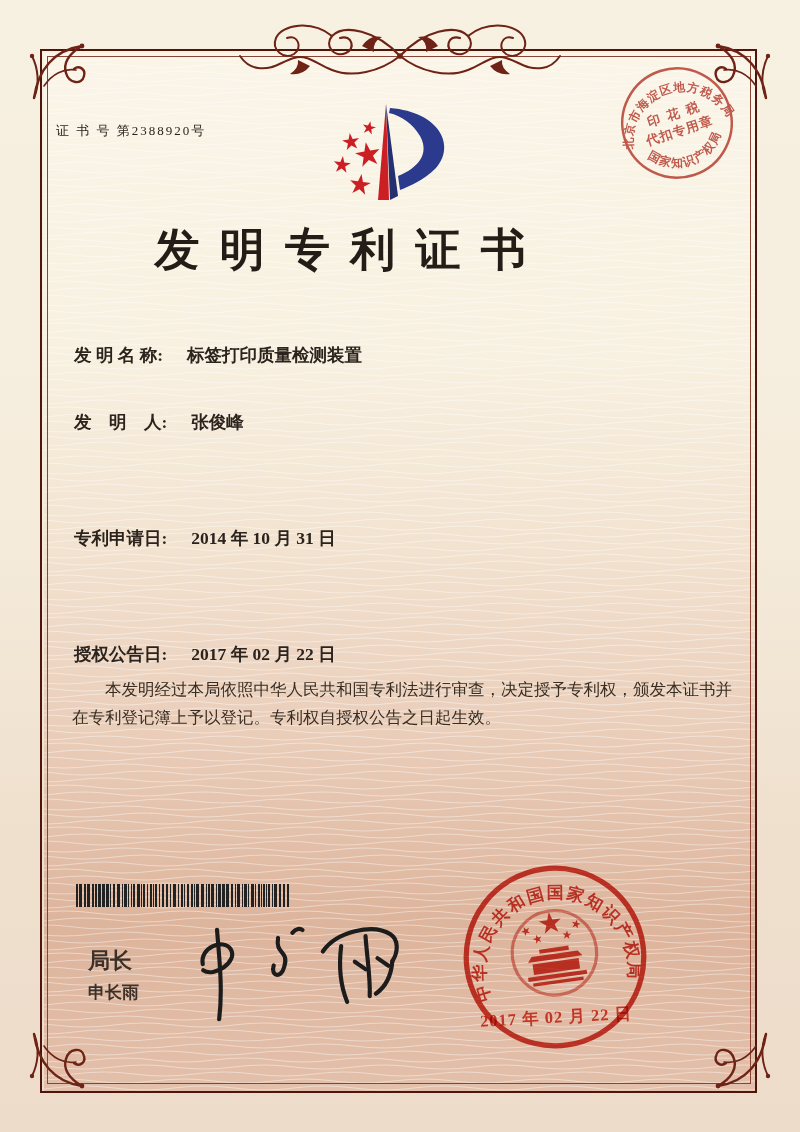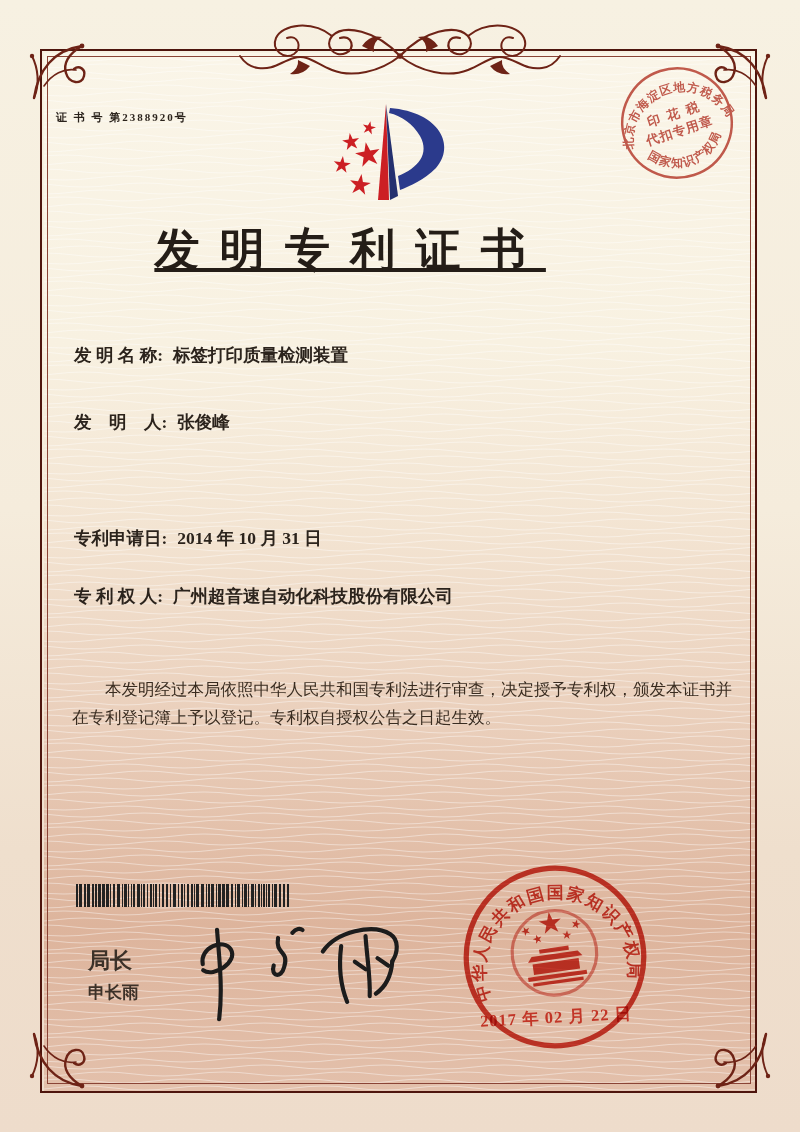--- a/index.html
+++ b/index.html
@@ -11,27 +11,27 @@
   .abs{position:absolute;}
   
   #innerbg{
     left:44px;top:53px;width:712px;height:1039px;
     background:linear-gradient(180deg,#faf5e8 0%,#f8f1e1 28%,#f3e4d2 46%,#e9cdb9 66%,#ddb49c 84%,#e3c0ab 100%);
     overflow:hidden;
   }
   
   #frame-outer{left:40px;top:49px;width:713px;height:1040px;border:2.5px solid #4e150d;}
   #frame-inner{left:47px;top:56px;width:702px;height:1026px;border:1.5px solid #8a4436;}
-  .cert-no{left:56px;top:110px;font-size:11px;letter-spacing:2px;color:#2b231c;font-weight:700;}
+  .cert-no{left:56px;top:122px;font-size:13px;letter-spacing:2px;color:#2b231c;font-weight:400;}
   .title{
     left:0;top:220px;width:680px;text-align:center;
-    font-size:45px;font-weight:700;color:#241d17;letter-spacing:0.45em;text-indent:0.45em;text-decoration:underline;
+    font-size:45px;font-weight:700;color:#241d17;letter-spacing:0.45em;text-indent:0.45em;
   }
   .field-row{left:74px;width:660px;font-size:17.5px;font-weight:600;color:#2b231c;white-space:nowrap;}
-  .field-row .flabel{margin-right:10px;}
+  .field-row .flabel{margin-right:24px;}
   .paras{left:72px;top:676px;width:668px;font-size:16.5px;line-height:27.5px;color:#392c20;}
   .paras p{margin:0;text-indent:2em;}
   #barcode{left:76px;top:884px;height:23px;display:flex;align-items:stretch;}
   #barcode div{background:#222;height:100%;}
   .sig-title{left:88px;top:946px;font-size:22px;color:#3c3128;font-weight:600;}
   .sig-name{left:88px;top:981px;font-size:17px;color:#3c3128;font-weight:600;}
   .seal-date{
     left:480px;top:1006px;width:180px;font-size:16.5px;font-weight:700;color:#c23527;
     letter-spacing:1px;transform:rotate(-3deg);white-space:nowrap;
   }
@@ -277,22 +277,22 @@
 
   <div class="abs field-row" style="top:343px">
     <span class="flabel">发 明 名 称:</span><span class="fvalue">标签打印质量检测装置</span>
   </div>
   <div class="abs field-row" style="top:410px">
     <span class="flabel">发　明　人:</span><span class="fvalue">张俊峰</span>
   </div>
   <div class="abs field-row" style="top:526px">
     <span class="flabel">专利申请日:</span><span class="fvalue">2014 年 10 月 31 日</span>
   </div>
-  <div class="abs field-row" style="top:584px">
-    <span class="flabel">专 利 权 人:</span><span class="fvalue">广州超音速自动化科技股份有限公司</span>
+  <div class="abs field-row" style="top:642px">
+    <span class="flabel">授权公告日:</span><span class="fvalue">2017 年 02 月 22 日</span>
   </div>
 
   <div class="abs paras">
     <p>本发明经过本局依照中华人民共和国专利法进行审查，决定授予专利权，颁发本证书并在专利登记簿上予以登记。专利权自授权公告之日起生效。</p>
   </div>
 
   <div id="barcode" class="abs">
       <div style="width: 2px; margin-right: 1px;"></div>
       <div style="width: 3px; margin-right: 2px;"></div>
       <div style="width: 2px; margin-right: 1px;"></div>

